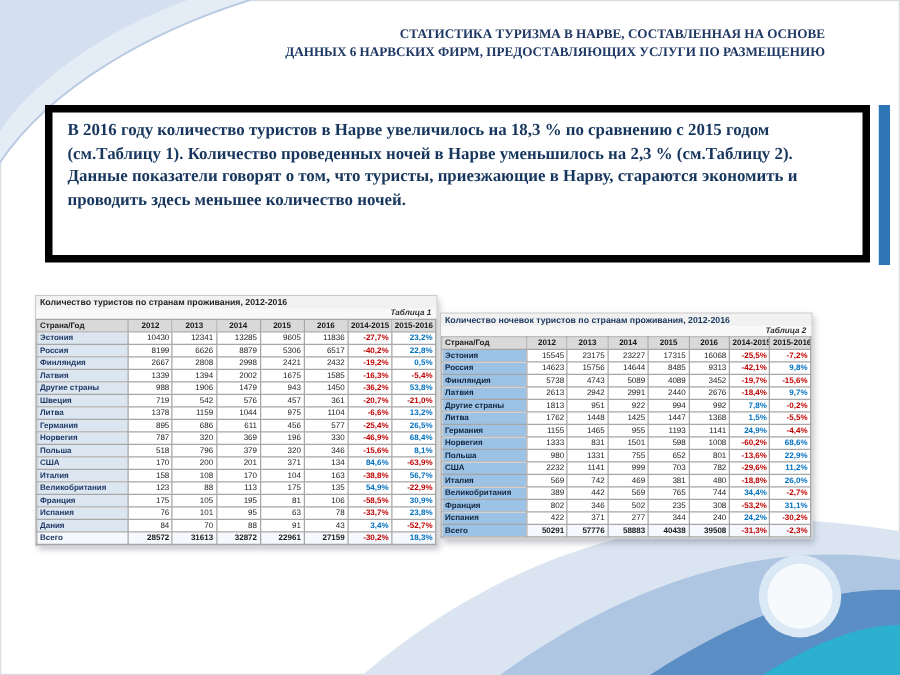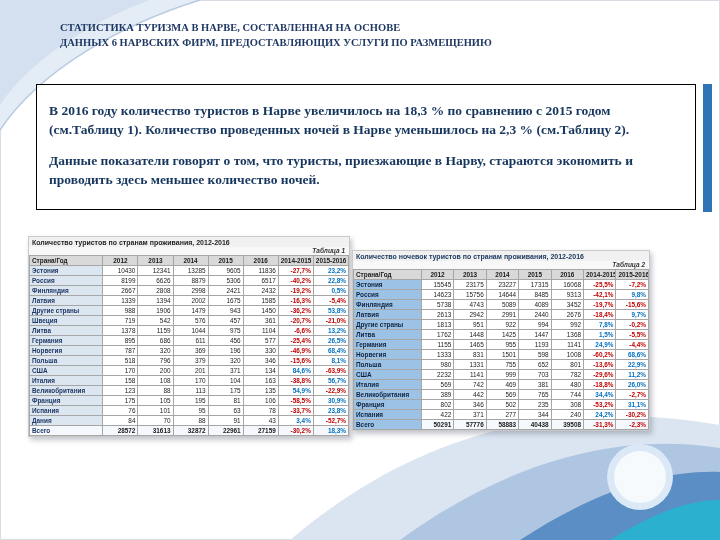--- a/index.html
+++ b/index.html
@@ -3,30 +3,30 @@
 <meta charset="utf-8">
 <style>
   * { margin:0; padding:0; box-sizing:border-box; }
   body { background:#ffffff; font-family:"Liberation Serif", serif; }
   .slide {
     position:relative; width:720px; height:540px; background:#ffffff;
     overflow:hidden; box-shadow:inset 0 0 0 1px #d8dde3;
   }
   .deco { position:absolute; pointer-events:none; }
   .title {
-    position:absolute; top:20px; left:60px; right:60px; text-align:left;
+    position:absolute; top:20px; left:60px; right:60px; text-align:right;
     color:#1f3864; font-weight:bold; font-size:10.5px; line-height:1.45;
   }
   .textbox {
     position:absolute; left:36px; top:84px; width:660px; height:126px;
-    border:1px solid #000000; background:rgba(255,255,255,0.85);
-    padding:17px 12px; color:#17365d; font-weight:bold; font-size:13.5px;
+    border:6px solid #000000; background:rgba(255,255,255,0.85);
+    padding:5px 12px; color:#17365d; font-weight:bold; font-size:13.5px;
     line-height:1.38; font-family:"Liberation Serif", serif;
   }
-  .textbox p + p { margin-top:13px; }
+  .textbox p + p { }
   .vbar {
     position:absolute; right:8px; top:84px; width:9px; height:128px;
     background:#2e75b6;
   }
   .panel {
     position:absolute; background:#ffffff; border:1px solid #c9c9c9;
     box-shadow:2px 3px 5px rgba(80,90,110,0.35);
     font-family:"Liberation Sans", sans-serif;
   }
   .panel .caption {

